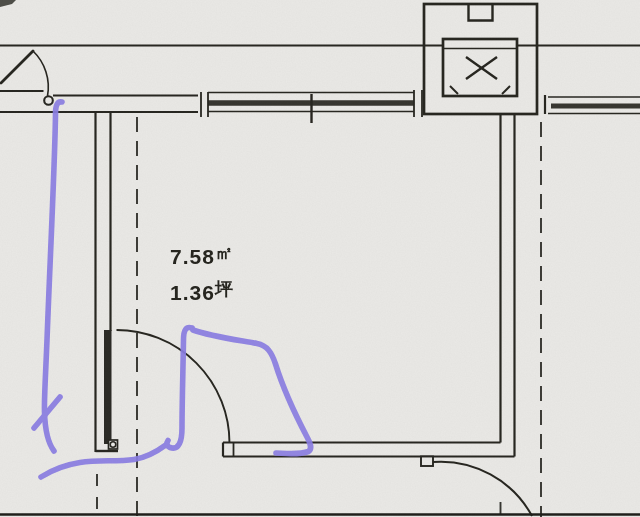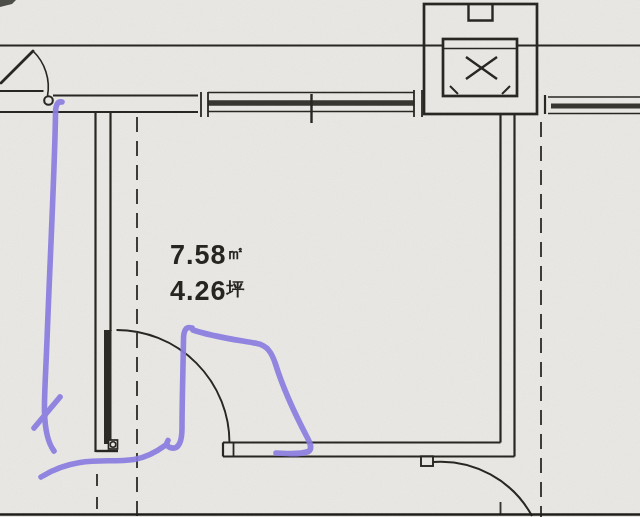--- a/index.html
+++ b/index.html
@@ -4,21 +4,21 @@
 <style>
   html,body{margin:0;padding:0;background:#cfcfcd;}
   .stage{
     position:relative;width:640px;height:517px;overflow:hidden;
     background:#eae9e6;
     font-family:"Liberation Sans","DejaVu Sans",sans-serif;
   }
   .stage svg{position:absolute;left:0;top:0;display:block;}
   .label{position:absolute;color:#26251f;user-select:none;white-space:nowrap;}
   .area-block{left:170px;top:238px;line-height:30px;font-weight:bold;}
-  .area-value{font-size:27px;letter-spacing:1px;}
+  .area-value{font-size:21px;letter-spacing:1px;}
   .area-unit{font-size:18px;vertical-align:5px;letter-spacing:0;}
   .room-name{left:272px;top:250px;font-size:50px;font-weight:bold;letter-spacing:7px;}
   .grain{position:absolute;left:0;top:0;pointer-events:none;}
 </style>
 </head>
 <body>
 
 <div class="stage">
 
   <svg width="640" height="517" viewBox="0 0 640 517">
@@ -124,17 +124,17 @@
 
     <filter id="grain">
       <feTurbulence type="fractalNoise" baseFrequency="0.8" numOctaves="2" stitchTiles="stitch"></feTurbulence>
       <feColorMatrix type="matrix" values="0 0 0 0 0.15  0 0 0 0 0.15  0 0 0 0 0.14  0 0 0 0.05 0"></feColorMatrix>
     </filter>
     <rect class="grain" x="0" y="0" width="640" height="517" filter="url(#grain)"></rect>
   </svg>
 
   <div class="label area-block">
     <div><span class="area-value">7.58</span><span class="area-unit">㎡</span></div>
-    <div><span class="area-value">4.26</span><span class="area-unit">坪</span></div>
+    <div><span class="area-value">1.36</span><span class="area-unit">坪</span></div>
   </div>
 
 
 </div>
 
 </body></html>

